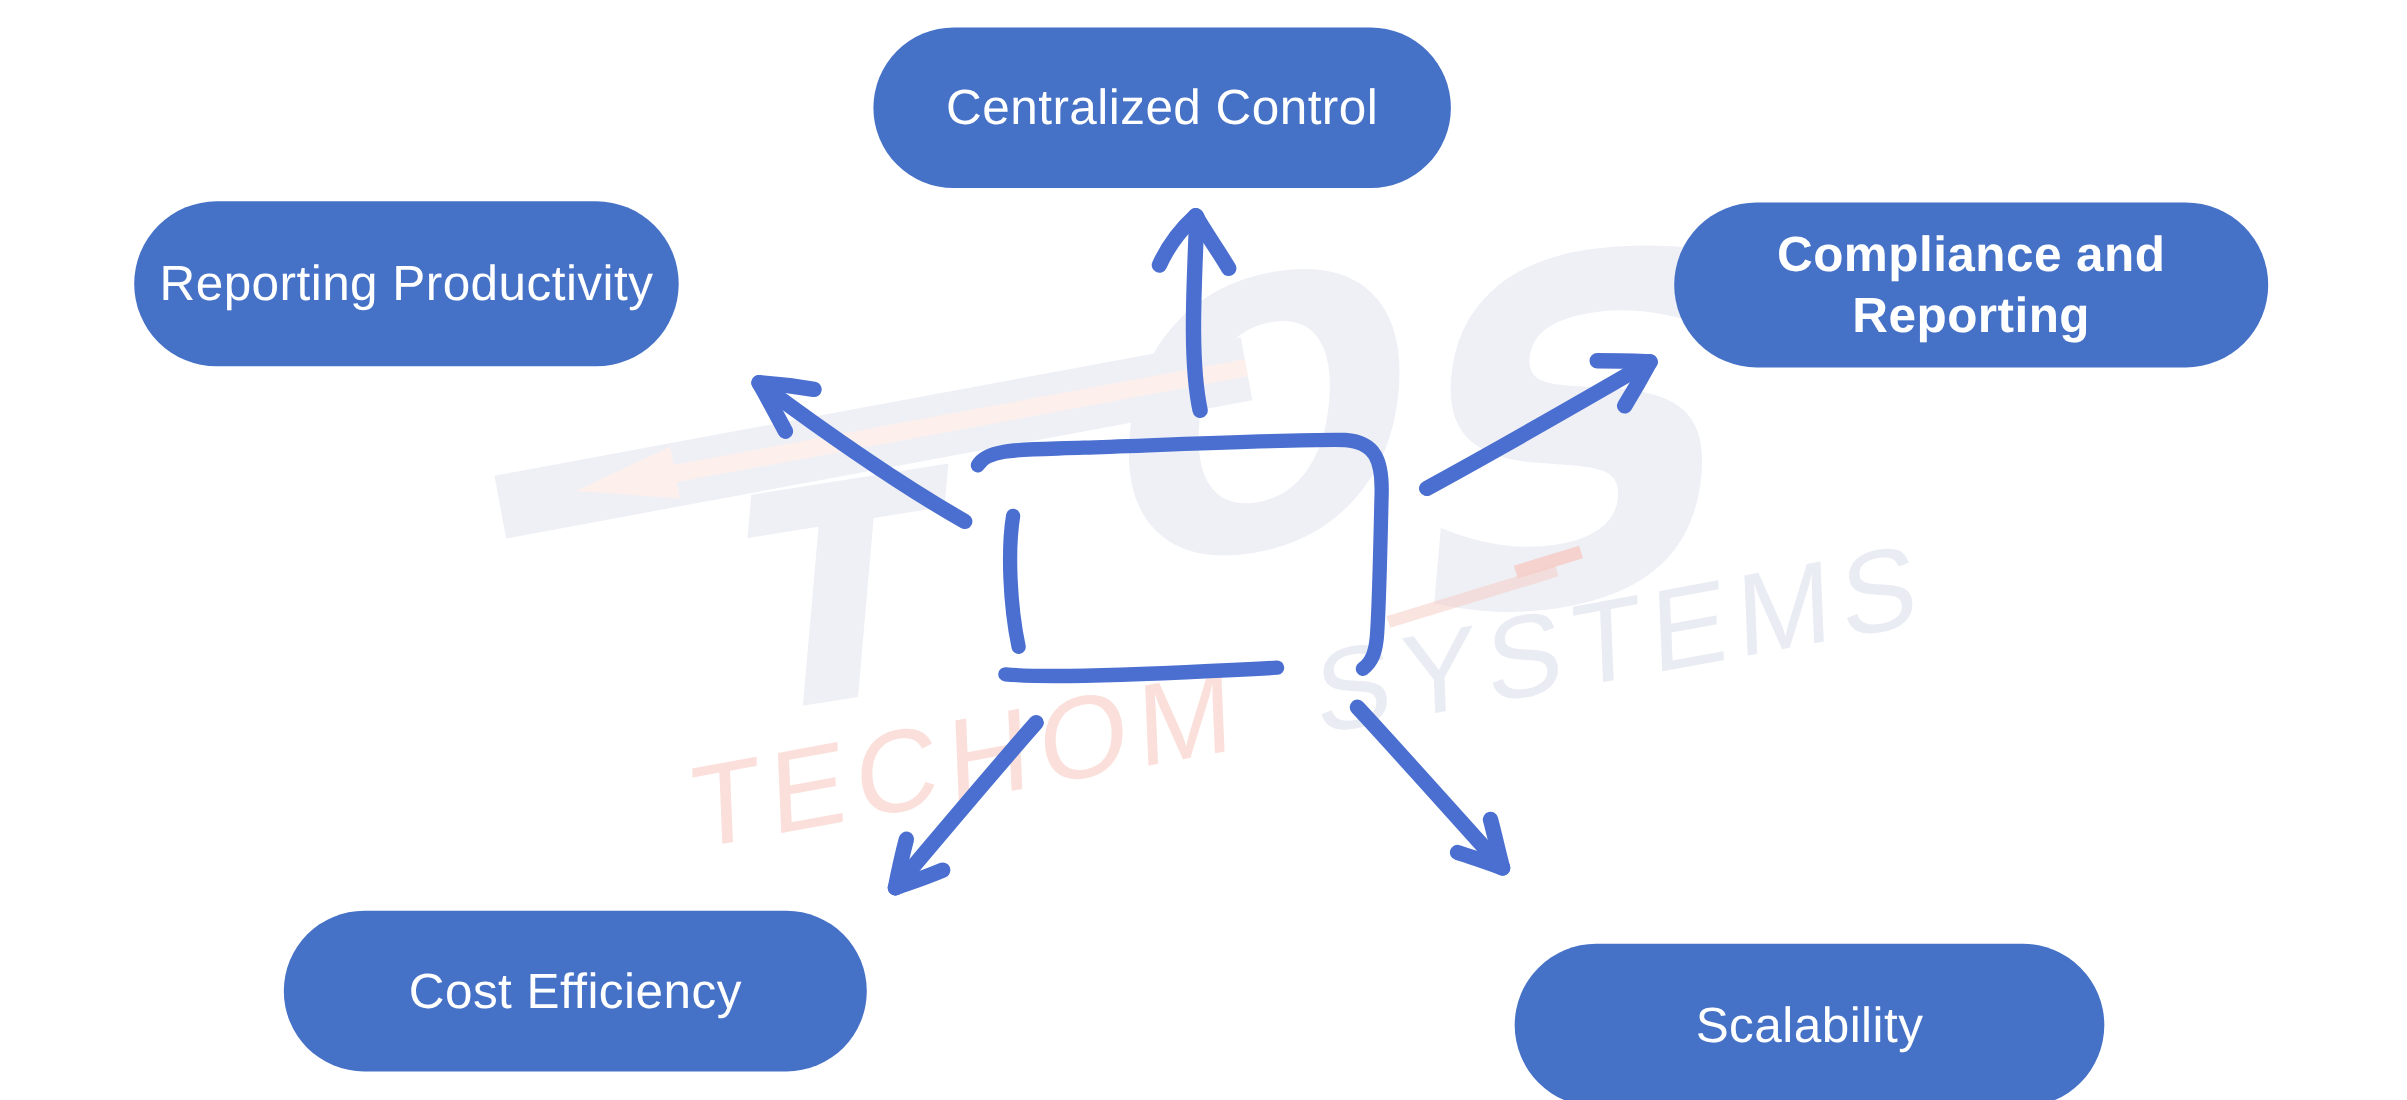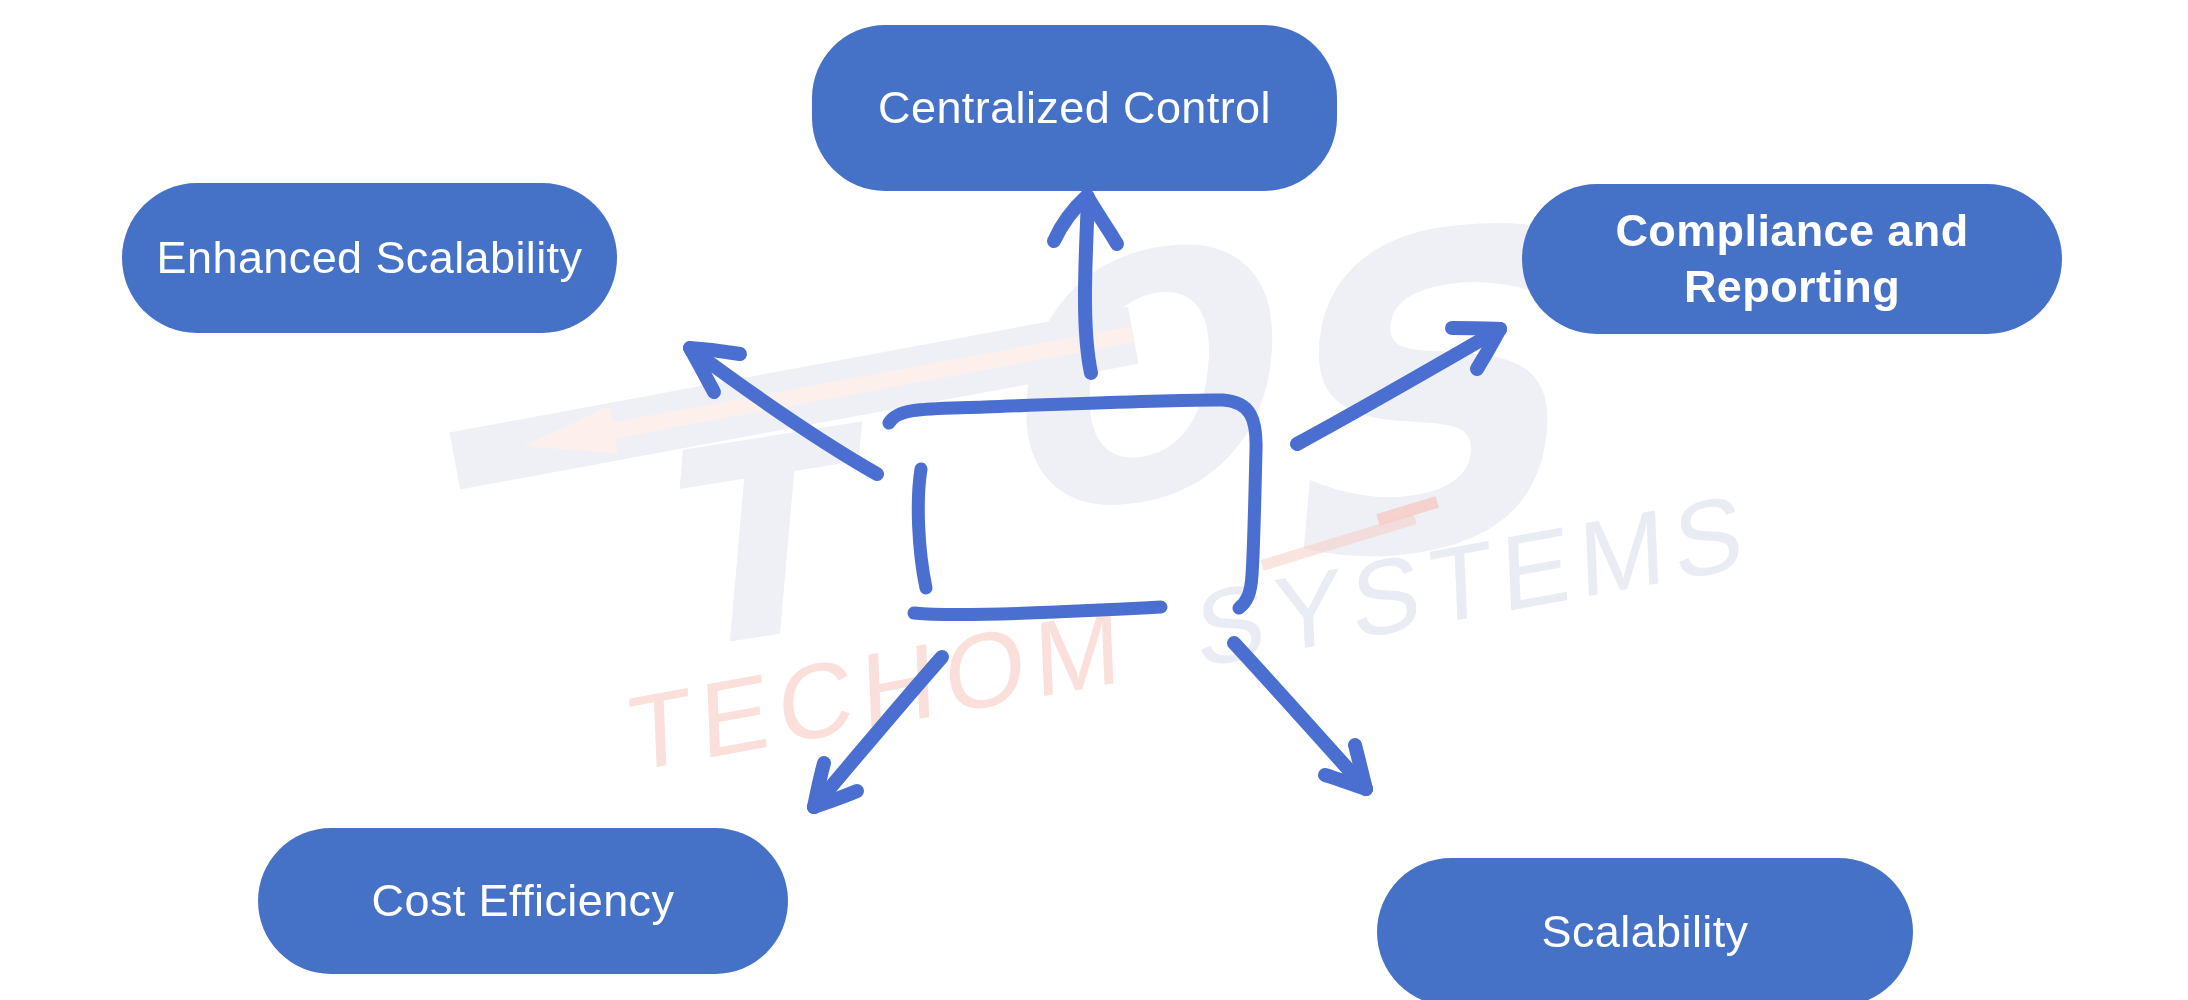--- a/index.html
+++ b/index.html
@@ -10,21 +10,21 @@
     position:absolute;
     background:#4571c7;
     color:#ffffff;
     display:flex;align-items:center;justify-content:center;
     text-align:center;
     font-size:45px;
     line-height:56px;
     letter-spacing:0.4px;
     z-index:2;
   }
-  .pill-top        {left:812px;  top:25px;  width:525px; height:166px; border-radius:73px;}
+  .pill-top        {left:794px;  top:25px;  width:525px; height:146px; border-radius:73px;}
   .pill-upper-left {left:122px;  top:183px; width:495px; height:150px; border-radius:75px;}
   .pill-upper-right{left:1522px; top:184px; width:540px; height:150px; border-radius:75px; padding:0 60px; box-sizing:border-box;font-weight:bold;}
   .pill-bottom-left{left:258px;  top:828px; width:530px; height:146px; border-radius:73px;}
   .pill-bottom-right{left:1377px;top:831px; width:536px; height:148px; border-radius:74px;margin-top:27px;}
   .wm-letter{font-family:"DejaVu Sans","Liberation Sans",sans-serif;font-weight:bold;fill:#eef0f6;}
   .wm-brand{font-family:"Liberation Sans",sans-serif;letter-spacing:9px;}
   svg text{user-select:none;}
 </style>
 </head>
 <body>
@@ -93,21 +93,21 @@
         <path d="M 1366 789 C 1352 784 1338 779 1325 775"></path>
       </g>
     </g>
   </svg>
 
   <div class="pill pill-top">
     <span>Centralized Control</span>
   </div>
 
   <div class="pill pill-upper-left">
-    <span>Enhanced Scalability</span>
+    <span>Reporting Productivity</span>
   </div>
 
   <div class="pill pill-upper-right">
     <span>Compliance and Reporting</span>
   </div>
 
   <div class="pill pill-bottom-left">
     <span>Cost Efficiency</span>
   </div>
 

